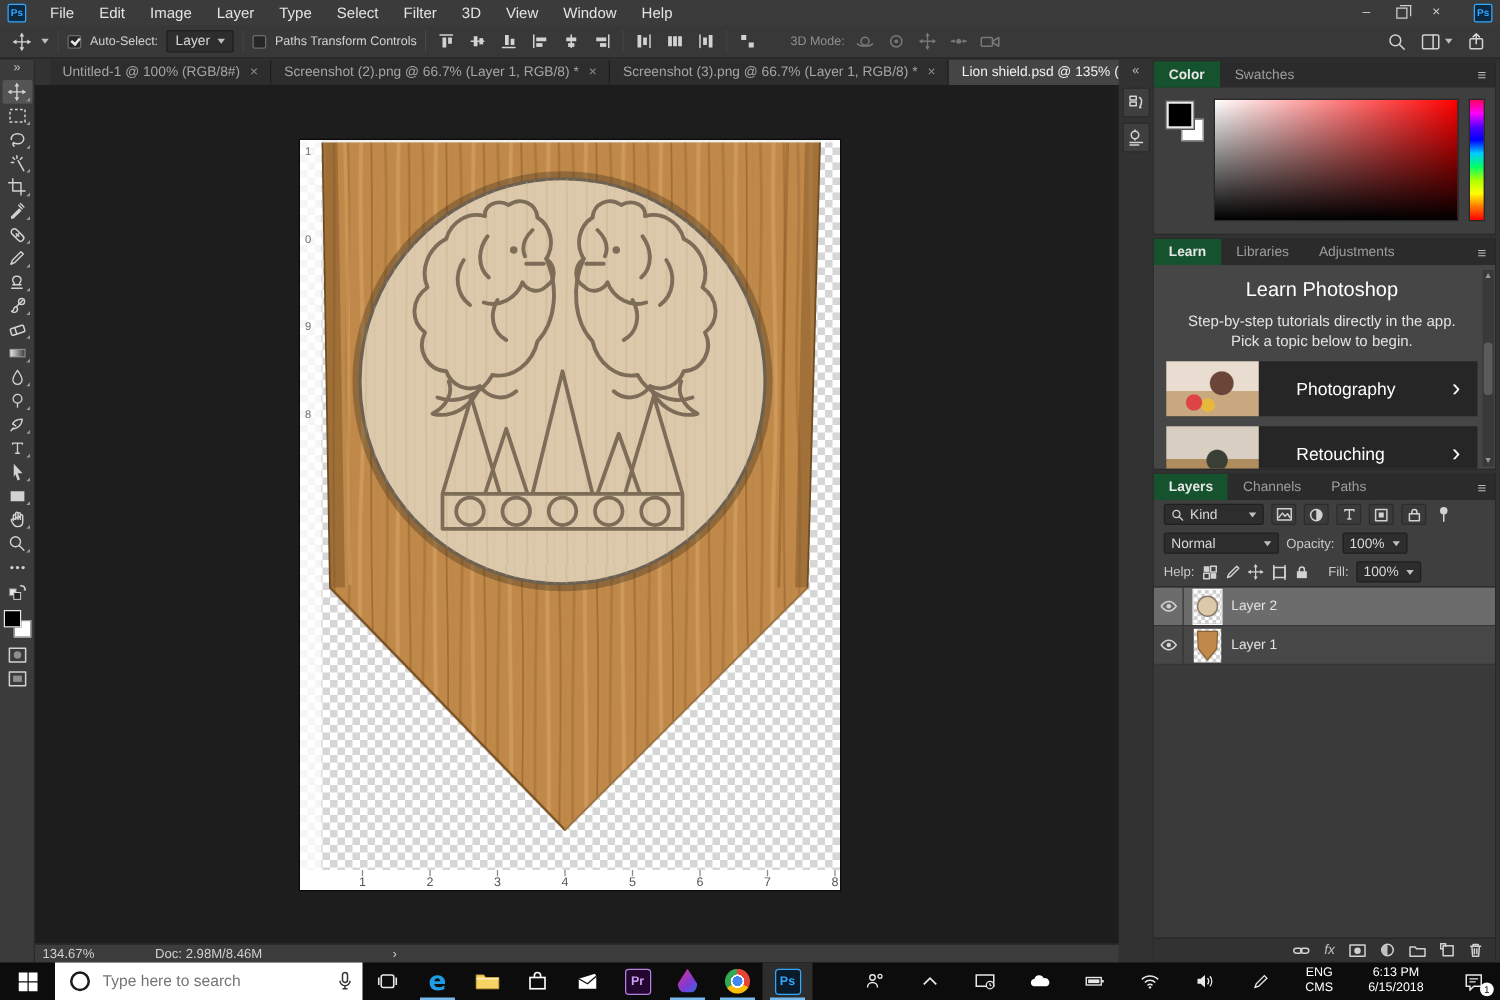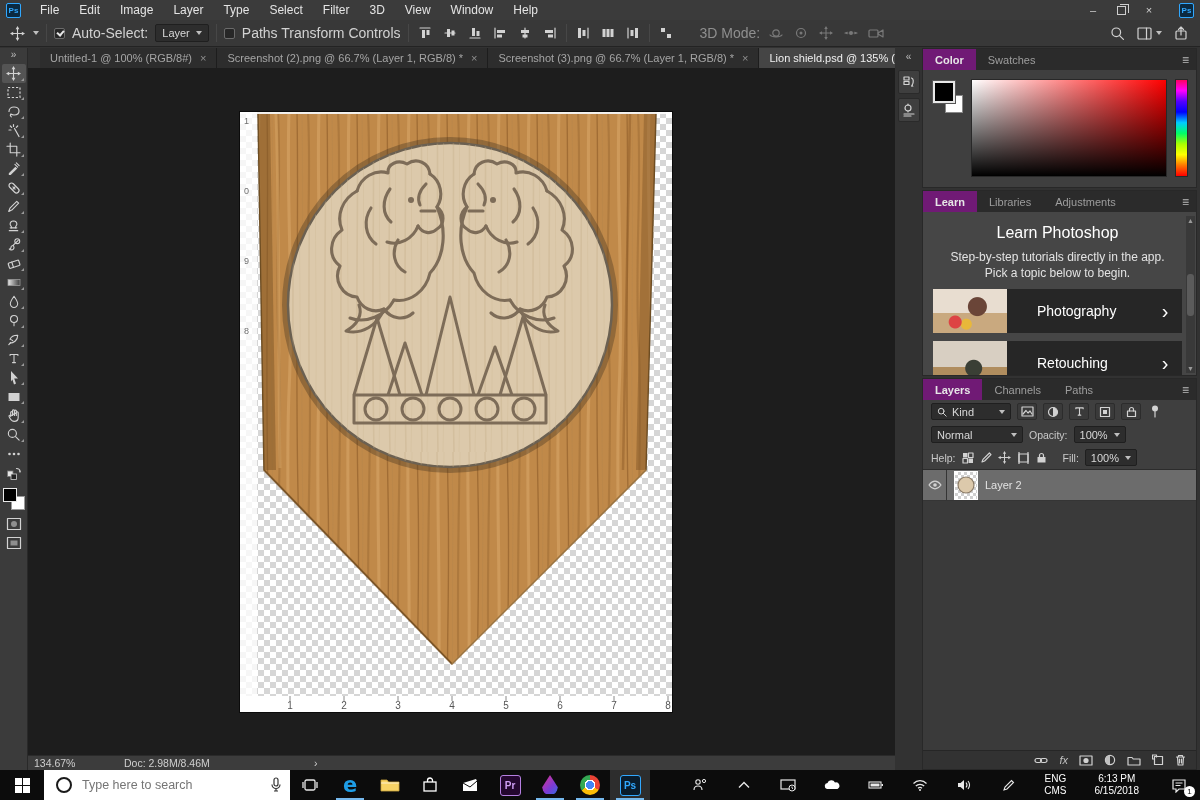--- a/index.html
+++ b/index.html
@@ -11,21 +11,21 @@
   .menuitem{padding:0 9px;font-size:12px;color:#e4e4e4;line-height:20px;}
   .winctl{margin-left:auto;display:flex;align-items:center;gap:4px;}
   .wbtn{width:24px;height:16px;display:flex;align-items:center;justify-content:center;color:#cfcfcf;font-size:11px;}
   .restore{width:9px;height:9px;border:1px solid #cfcfcf;position:relative;}
   .restore:before{content:"";position:absolute;left:2px;top:-3px;width:8px;height:8px;border:1px solid #cfcfcf;border-left:none;border-bottom:none;}
   
   .optionsbar{position:absolute;top:20px;left:0;right:0;height:27px;background:#383838;border-bottom:1px solid #232323;display:flex;align-items:center;padding:0 8px;gap:7px;}
   .sep{width:1px;height:18px;background:#2b2b2b;border-right:1px solid #474747;}
   .chk{width:11px;height:11px;background:#272727;border:1px solid #6b6b6b;border-radius:2px;position:relative;}
   .chk.on:before{content:"";position:absolute;left:2px;top:1px;width:5px;height:3px;border-left:2px solid #e8e8e8;border-bottom:2px solid #e8e8e8;transform:rotate(-50deg);}
-  .lbl{color:#d2d2d2;font-size:14px;}
+  .lbl{color:#d2d2d2;font-size:10px;}
   .dd{height:18px;background:#2d2d2d;border:1px solid #1f1f1f;border-radius:2px;display:flex;align-items:center;gap:6px;padding:0 6px;color:#d8d8d8;}
   .caret{width:0;height:0;border-left:3.5px solid transparent;border-right:3.5px solid transparent;border-top:4px solid #bfbfbf;}
   .obico{width:18px;height:18px;display:flex;align-items:center;justify-content:center;}
   .dis{opacity:.42;}
   .dimlbl{color:#8f8f8f;}
   .obright{margin-left:auto;display:flex;align-items:center;gap:12px;padding-right:4px;}
   
   .tabbar{position:absolute;top:48px;left:40px;width:867px;height:20px;background:#252525;display:flex;align-items:stretch;}
   .dtab{display:flex;align-items:center;gap:8px;padding:0 10px;background:#2d2d2d;color:#a5a5a5;border-right:1px solid #1d1d1d;font-size:11px;white-space:nowrap;}
   .dtab.active{background:#454545;color:#f0f0f0;}
@@ -51,21 +51,21 @@
   .statusbar .z{margin-left:6px;width:90px;}
   .statusbar .d{width:190px;}
   
   .dock{position:absolute;top:48px;right:0;width:305px;bottom:30px;background:#323232;display:flex;}
   .dockstrip{width:27px;display:flex;flex-direction:column;align-items:center;padding-top:2px;gap:4px;}
   .dsbtn{width:22px;height:24px;background:#3f3f3f;border:1px solid #2a2a2a;border-radius:2px;display:flex;align-items:center;justify-content:center;}
   .panels{flex:1;display:flex;flex-direction:column;padding:0 3px 0 0;}
   .panel{background:#3f3f3f;border:1px solid #282828;display:flex;flex-direction:column;margin-bottom:2px;overflow:hidden;}
   .phead{height:21px;background:#2b2b2b;display:flex;align-items:stretch;flex:none;}
   .ptab{padding:0 12px;display:flex;align-items:center;color:#9e9e9e;font-size:11px;}
-  .ptab.active{background:#701a75;color:#e6e6e6;font-weight:bold;}
+  .ptab.active{background:#14532d;color:#e6e6e6;font-weight:bold;}
   .pmenu{margin-left:auto;color:#bdbdbd;align-self:center;padding-right:7px;font-size:12px;}
   
   .colorbody{height:117px;display:flex;padding:9px 8px 10px 8px;gap:8px;}
   .cchips{position:relative;width:32px;}
   .cfg{position:absolute;left:2px;top:2px;width:22px;height:22px;background:#000;border:2px solid #e8e8e8;outline:1px solid #555;z-index:2;}
   .cbg{position:absolute;left:14px;top:16px;width:18px;height:18px;background:#fff;border:1px solid #888;}
   .satbox{flex:1;background:linear-gradient(to bottom,rgba(0,0,0,0),#000),linear-gradient(to right,#fff,#f00);border:1px solid #282828;}
   .huebar{width:13px;border:1px solid #282828;background:linear-gradient(to bottom,#ff0060,#ff00ff,#5500ff,#0000ff,#00ccff,#00ff66,#aaff00,#ffff00,#ff7700,#ff0000);}
   
   .learnbody{height:164px;padding:4px 14px 0 10px;position:relative;overflow:hidden;background:#464646;}
@@ -749,20 +749,34 @@
                   <circle class="f" cx="7" cy="5" r="1.8"></circle>
                 </svg>
               </div>
             <div class="lthumb">
                 <svg width="22" height="27" style="position:absolute;inset:0">
                   <circle cx="11" cy="13" r="8" fill="#dcc9ab" stroke="#8a7a66" stroke-width="1.2"></circle>
                 </svg>
               </div>
             <div class="lname">Layer 2</div>
           </div>
+          <div class="layer">
+            <div class="eyebox">
+                <svg class="ti" width="14" height="10" viewBox="0 0 14 10">
+                  <path class="s" d="M1 5c2.2-3 4-3.8 6-3.8S10.8 2 13 5c-2.2 3-4 3.8-6 3.8S3.2 8 1 5z"></path>
+                  <circle class="f" cx="7" cy="5" r="1.8"></circle>
+                </svg>
+              </div>
+            <div class="lthumb">
+                <svg width="22" height="27" style="position:absolute;inset:0">
+                  <polygon points="3,2 19,2 18.4,16 11,25 3.6,16" fill="#c08949" stroke="#8a6030" stroke-width="1"></polygon>
+                </svg>
+              </div>
+            <div class="lname">Layer 1</div>
+          </div>
           <div style="flex:1;background:#3a3a3a"></div>
         </div>
 
         <div class="lbottom">
           <span>
               <svg class="ti" width="14" height="9" viewBox="0 0 14 9">
                 <rect class="s" x="1" y="2.5" width="6.5" height="4" rx="2"></rect>
                 <rect class="s" x="6.5" y="2.5" width="6.5" height="4" rx="2"></rect>
               </svg>
             </span>

